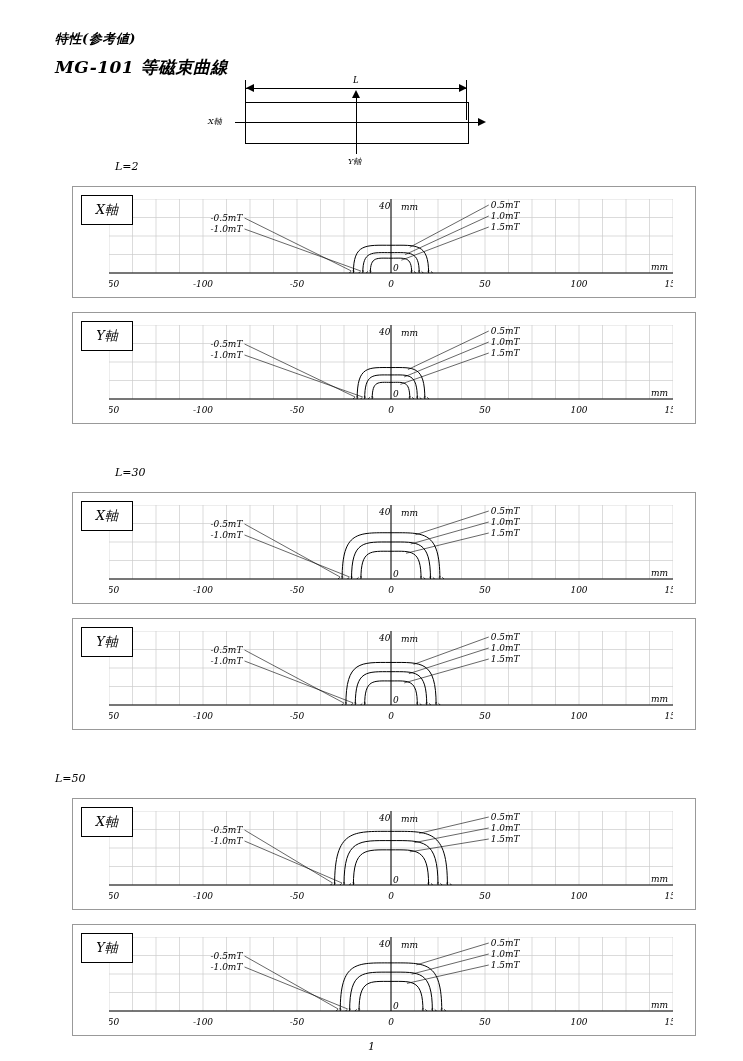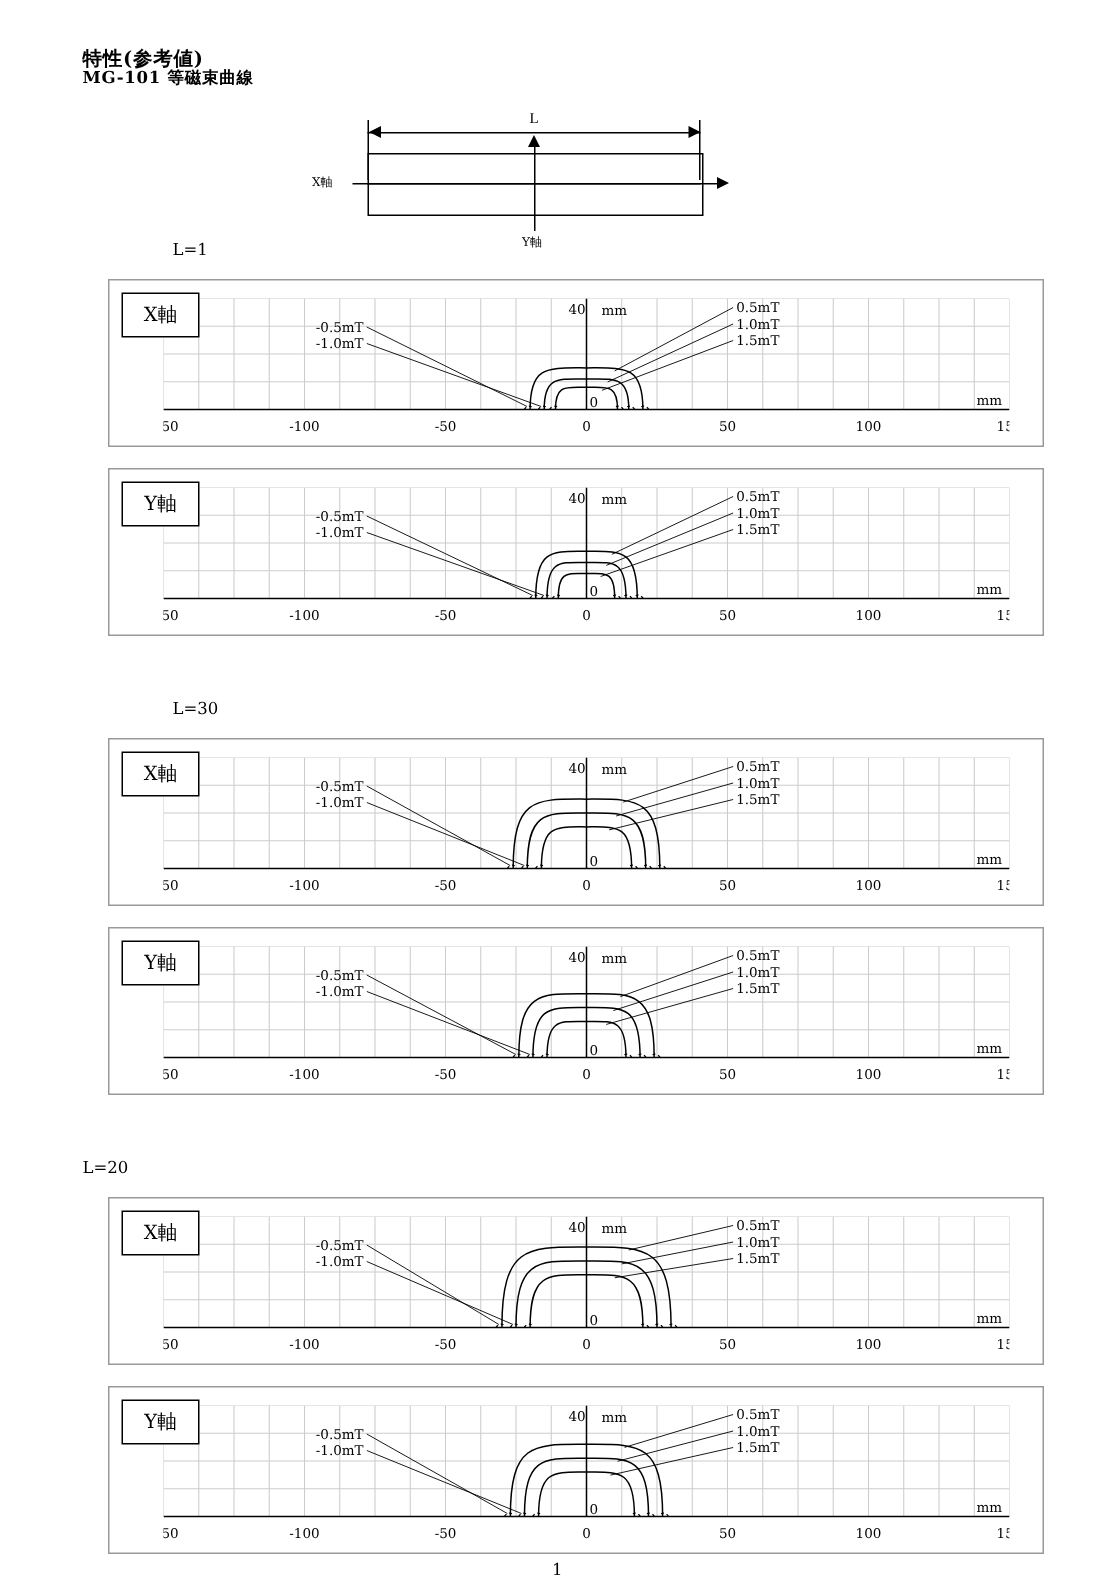--- a/index.html
+++ b/index.html
@@ -13,37 +13,38 @@
     position: relative;
     font-family: "Liberation Serif", serif;
     color: #000;
     overflow: hidden;
   }
 
   .page {
     position: relative;
     width: 743px;
     height: 747px;
+    font-style: italic;
   }
 
   
   .doc-title {
     position: absolute;
     left: 55px;
     top: 30px;
     font-size: 13px;
     font-weight: bold;
     font-family: "DejaVu Serif", serif;
     letter-spacing: 0.5px;
   }
   .doc-subtitle {
     position: absolute;
     left: 55px;
-    top: 44px;
-    font-size: 11px;
+    top: 56px;
+    font-size: 17px;
     font-weight: bold;
     font-family: "DejaVu Serif", serif;
     letter-spacing: 0.5px;
   }
 
   
   .schematic {
     position: absolute;
     left: 200px;
     top: 76px;
@@ -234,23 +235,23 @@
     <div class="box"></div>
     <div class="box-mid"></div>
     <div class="x-axis-line"></div>
     <div class="x-arrow"></div>
     <div class="label-xaxis">X軸</div>
     <div class="y-axis-line"></div>
     <div class="y-arrow"></div>
     <div class="label-yaxis">Y軸</div>
   </div>
 
-  <div class="group-label" style="left:115px; top:160px;">L=1</div>
+  <div class="group-label" style="left:115px; top:160px;">L=2</div>
   <div class="group-label" style="left:115px; top:466px;">L=30</div>
-  <div class="group-label" style="left:55px;  top:772px;">L=20</div>
+  <div class="group-label" style="left:55px;  top:772px;">L=50</div>
 
   <div id="panels-host">
       <div class="panel" style="top: 186px;">
         <div class="axis-badge">X軸</div>
         <div class="plot">
           <svg class="chartsvg" width="564" height="96" viewBox="0 0 564 96">
             <line x1="0" x2="0" y1="0" y2="74" stroke="#cccccc" stroke-width="0.7"></line>
             <line x1="23.5" x2="23.5" y1="0" y2="74" stroke="#cccccc" stroke-width="0.7"></line>
             <line x1="47" x2="47" y1="0" y2="74" stroke="#cccccc" stroke-width="0.7"></line>
             <line x1="70.5" x2="70.5" y1="0" y2="74" stroke="#cccccc" stroke-width="0.7"></line>

